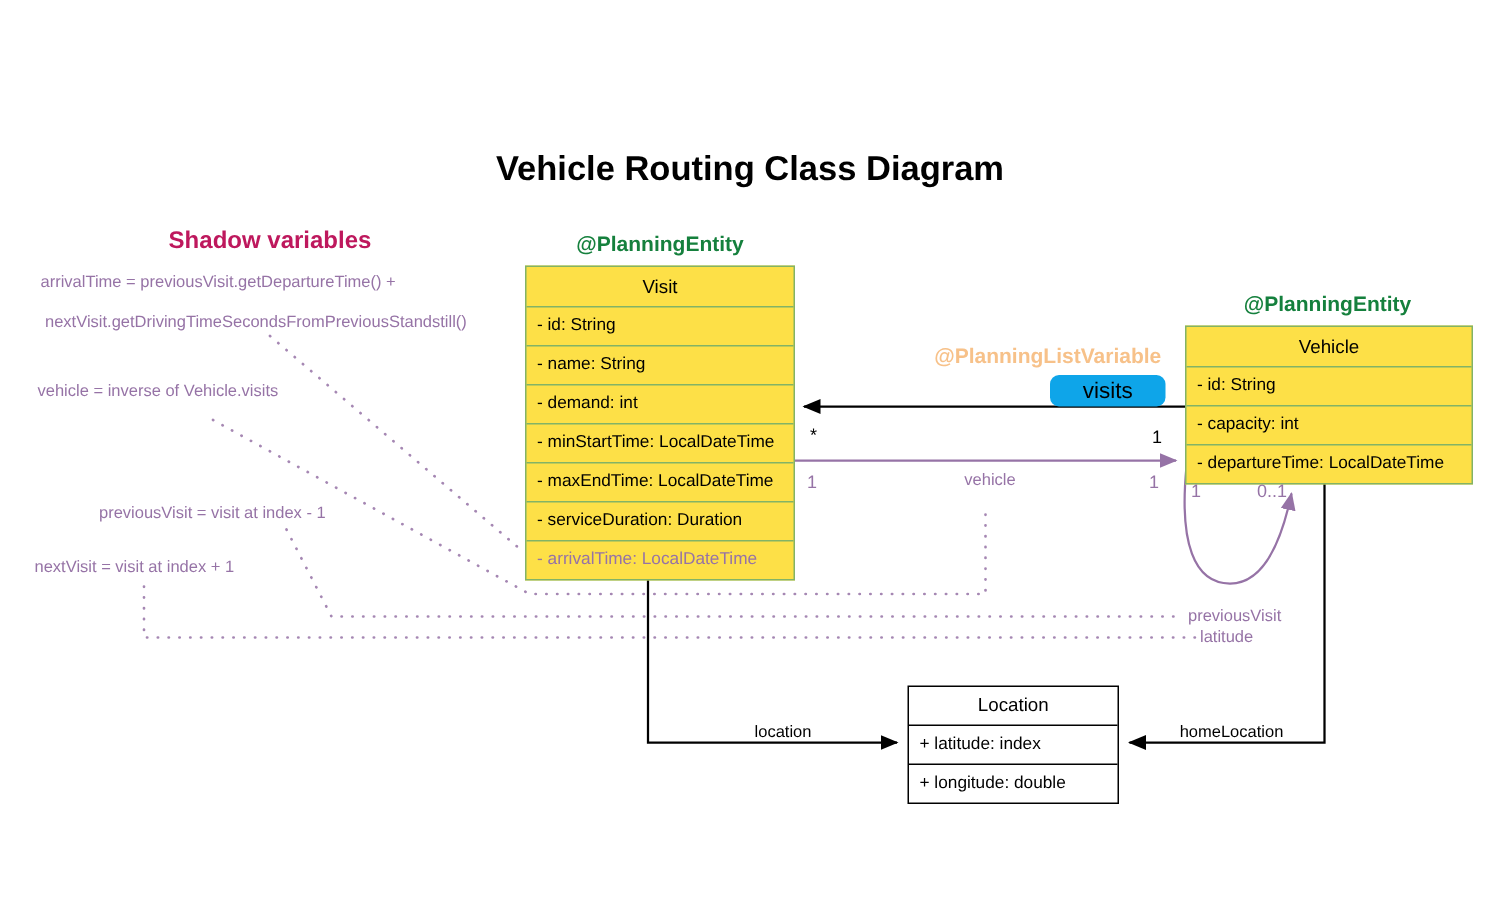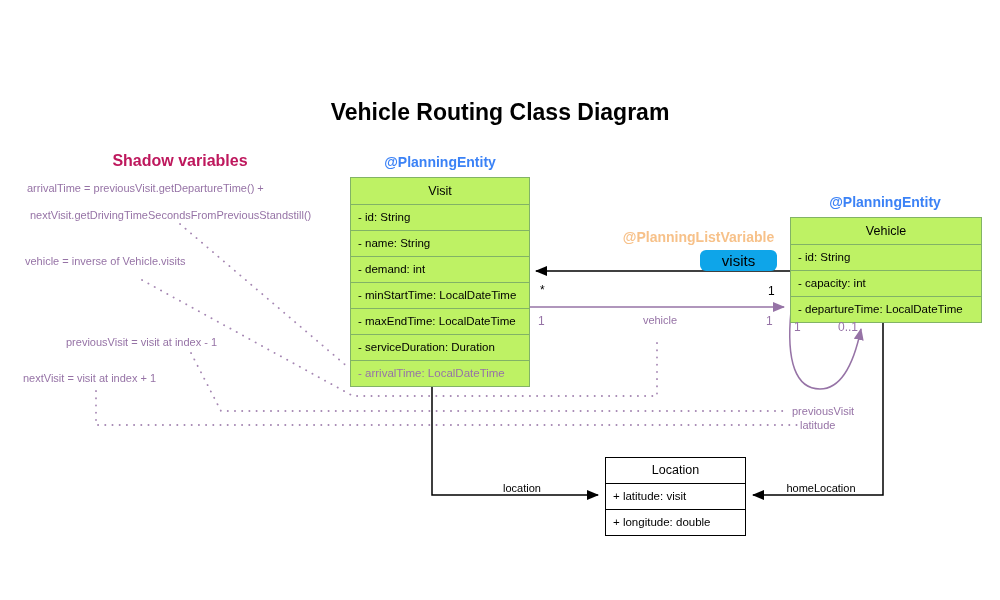--- a/index.html
+++ b/index.html
@@ -18,30 +18,30 @@
     font-size:16px;font-weight:bold;color:#be185d;
   }
   .shadow-note{font-size:11px;color:#9673a6;white-space:nowrap;}
   #shadow-note-0{left:27px;top:182px;}
   #shadow-note-1{left:30px;top:209px;}
   #shadow-note-2{left:25px;top:255px;}
   #shadow-note-3{left:23px;top:336px;padding-left:43px;}
   #shadow-note-4{left:23px;top:372px;}
   
   .entity-annotation{
-    font-size:14px;font-weight:bold;color:#3b82f6;text-align:center;white-space:nowrap;
+    font-size:14px;font-weight:bold;color:#15803d;text-align:center;white-space:nowrap;
   }
   #visit-annotation{left:360px;top:154px;width:160px;}
   #vehicle-annotation{left:805px;top:194px;width:160px;}
   #planning-list-annotation{
     left:608px;top:229px;width:181px;text-align:center;
     font-size:14px;font-weight:bold;color:#f7c189;white-space:nowrap;
   }
   
-  .uml-box{box-sizing:border-box;background:#bef264;border:1px solid #82b366;}
+  .uml-box{box-sizing:border-box;background:#fde047;border:1px solid #82b366;}
   .uml-box .uml-title{
     height:26px;line-height:26px;text-align:center;
     font-size:12.5px;
   }
   .uml-box .uml-row{
     height:26px;line-height:25px;border-top:1px solid #82b366;
     font-size:11.5px;padding-left:7px;box-sizing:border-box;white-space:nowrap;overflow:hidden;
   }
   #visit-box{left:350px;top:177px;width:180px;}
   #vehicle-box{left:790px;top:217px;width:192px;}
@@ -128,21 +128,21 @@
   <div class="abs entity-annotation" id="vehicle-annotation">@PlanningEntity</div>
   <div class="abs uml-box" id="vehicle-box">
     <div class="uml-title">Vehicle</div>
     <div class="uml-row">- id: String</div>
     <div class="uml-row">- capacity: int</div>
     <div class="uml-row">- departureTime: LocalDateTime</div>
   </div>
 
   <div class="abs uml-box" id="location-box">
     <div class="uml-title">Location</div>
-    <div class="uml-row">+ latitude: visit</div>
+    <div class="uml-row">+ latitude: index</div>
     <div class="uml-row">+ longitude: double</div>
   </div>
 
   <div class="abs" id="planning-list-annotation">@PlanningListVariable</div>
   <div class="abs" id="visits-badge">visits</div>
   <div class="abs mult" id="mult-visits-star">*</div>
   <div class="abs mult" id="mult-visits-one">1</div>
 
   <div class="abs mult mult-purple" id="mult-vehicle-left">1</div>
   <div class="abs" id="vehicle-rel-label">vehicle</div>

